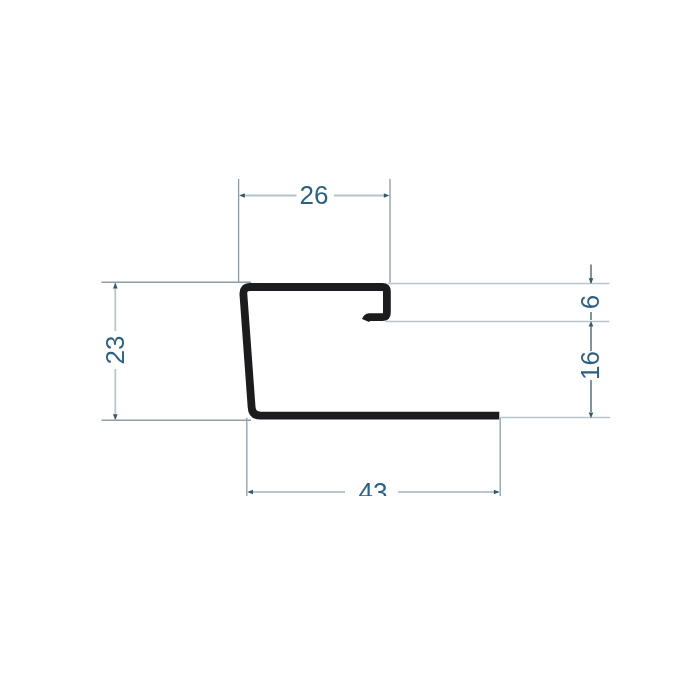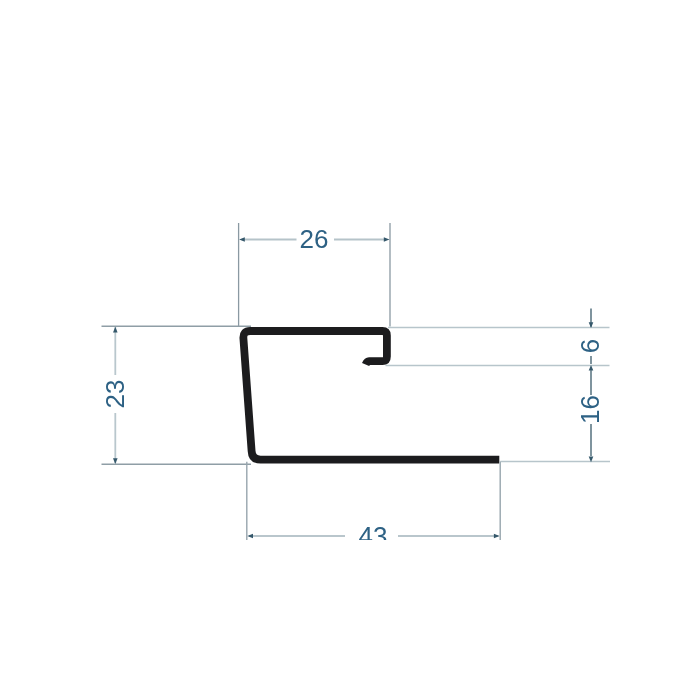--- a/index.html
+++ b/index.html
@@ -1,16 +1,16 @@
 <!DOCTYPE html>
 <html><head>
 <meta charset="utf-8">
 <style>
   html,body{margin:0;padding:0;background:#ffffff;}
-  .wrap{width:700px;height:496px;position:relative;overflow:hidden;background:#ffffff;margin-top:44px;}
+  .wrap{width:700px;height:496px;position:relative;overflow:hidden;background:#ffffff;}
   text{font-family:"Liberation Sans",sans-serif;fill:#2d6184;font-size:26px;}
 </style>
 </head>
 <body>
 
 <div class="wrap">
 <svg width="700" height="700" viewBox="0 0 700 700">
 
   <path d="M 499.3 415.6
            L 260.5 415.6

